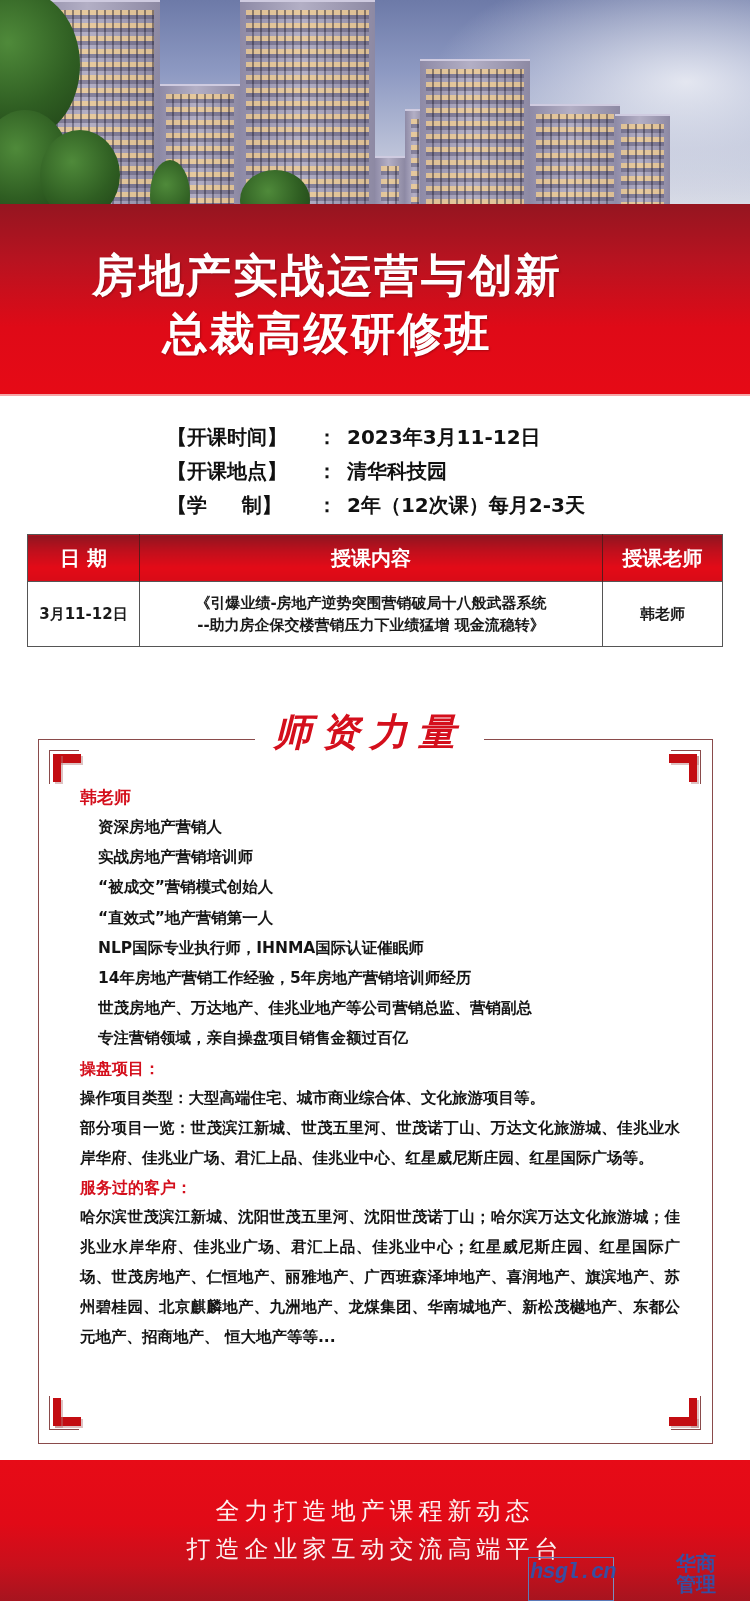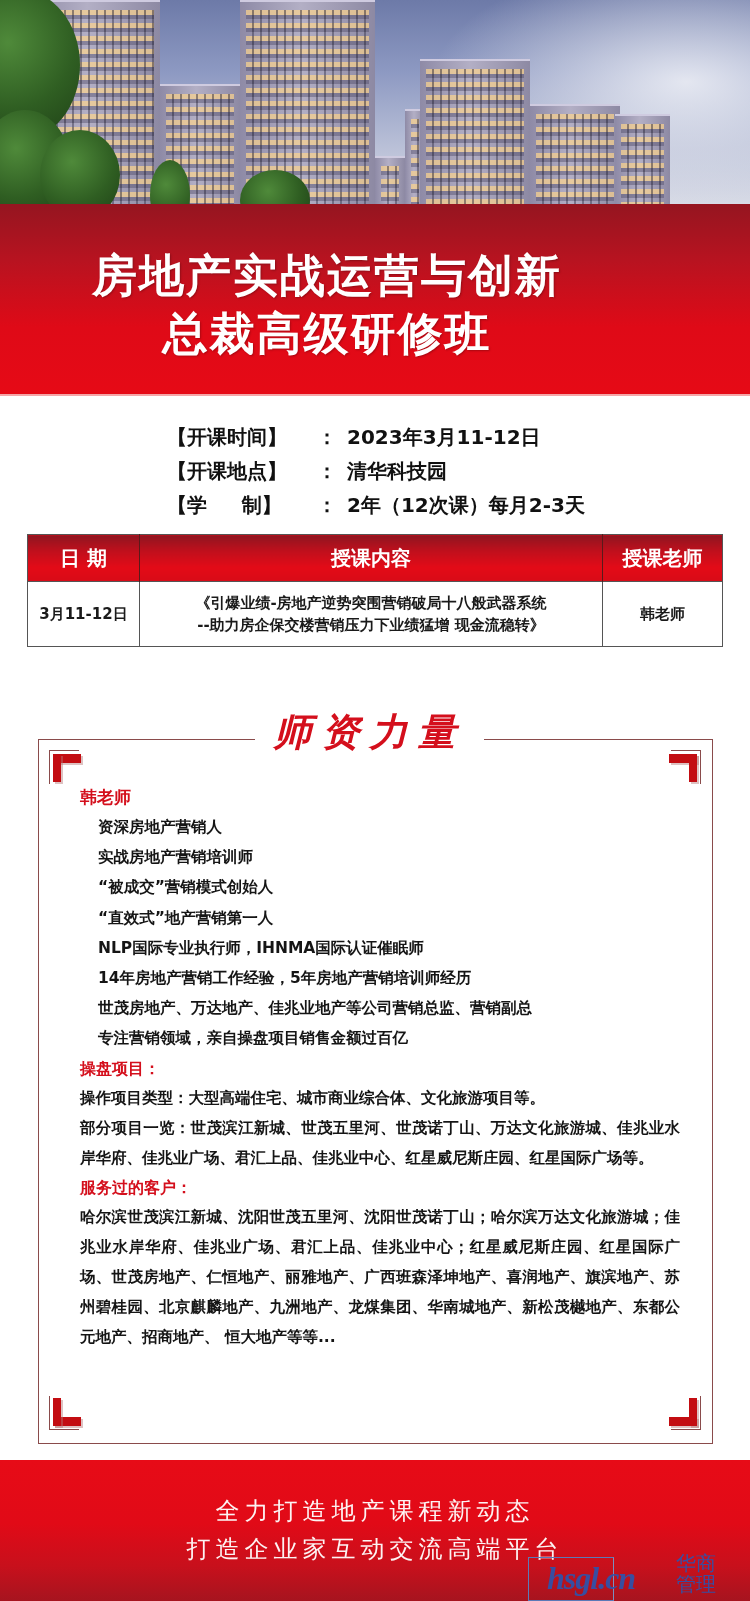--- a/index.html
+++ b/index.html
@@ -118,22 +118,22 @@
     background: linear-gradient(180deg, #e70b17 0%, #e10a17 45%, #c8101c 75%, #a6141f 100%);
   }
   .slogan {
     position: absolute; left: 0; width: 750px; text-align: center; color: #fdf3f3;
     font-family: "DejaVu Serif", "Liberation Serif", serif; font-size: 24px; letter-spacing: 5px;
   }
   .slogan-1 { top: 1495px; }
   .slogan-2 { top: 1533px; }
 
   .watermark { position: absolute; left: 528px; top: 1557px; width: 86px; height: 44px; border: 1.5px solid #5b79b8; border-right-color: #7b8fc0; }
-  .watermark-text { position: absolute; left: 530px; top: 1560px; color: #2a55b0; font-size: 32px; font-weight: bold; font-style: italic; font-family: Liberation Serif, serif; letter-spacing: -1px; opacity: 0.9; margin-left: 17px; }
-  .watermark-logo { position: absolute; left: 672px; top: 1553px; width: 48px; color: #2a55b0; font-size: 20px; font-weight: normal; line-height: 21px; text-align: center; opacity: 0.9; }
+  .watermark-text { position: absolute; left: 530px; top: 1560px; color: #2a55b0; font-size: 22px; font-weight: bold; font-style: italic; font-family: Liberation Mono, monospace; letter-spacing: -1px; opacity: 0.9; }
+  .watermark-logo { position: absolute; left: 672px; top: 1553px; width: 48px; color: #2a55b0; font-size: 20px; font-weight: bold; line-height: 21px; text-align: center; opacity: 0.9; }
 </style>
 </head>
 <body>
 
 <div class="hero">
   <div class="sky-glow"></div>
   <div class="bldg" style="left:28px;width:132px;height:204px;"></div>
   <div class="bldg" style="left:160px;width:80px;height:120px;"></div>
   <div class="bldg" style="left:240px;width:135px;height:204px;"></div>
   <div class="bldg" style="left:375px;width:30px;height:48px;"></div>

